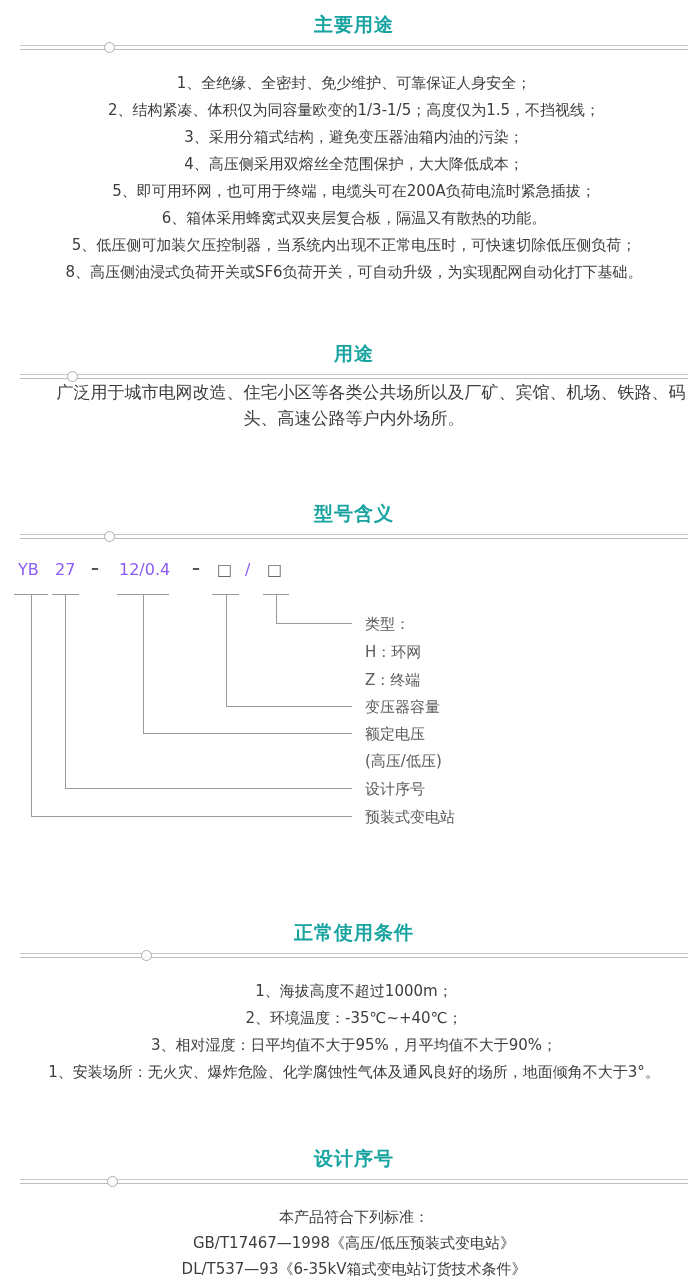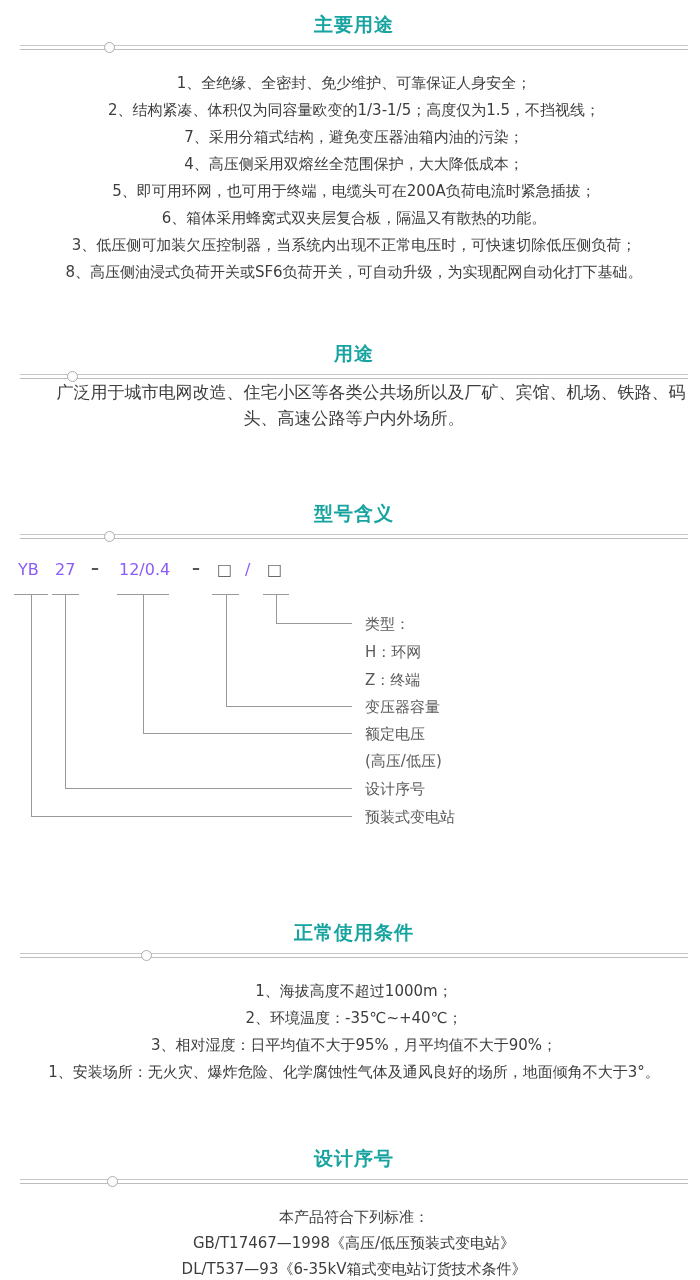--- a/index.html
+++ b/index.html
@@ -33,25 +33,25 @@
 <body>
 
 <div class="section" style="top:12px">
   <div class="sec-title">主要用途</div>
   <div class="rule">
       <span class="knob" style="left:84px"></span>
     </div>
   <div class="list">
     <div class="li">1、全绝缘、全密封、免少维护、可靠保证人身安全；</div>
     <div class="li">2、结构紧凑、体积仅为同容量欧变的1/3-1/5；高度仅为1.5，不挡视线；</div>
-    <div class="li">7、采用分箱式结构，避免变压器油箱内油的污染；</div>
+    <div class="li">3、采用分箱式结构，避免变压器油箱内油的污染；</div>
     <div class="li">4、高压侧采用双熔丝全范围保护，大大降低成本；</div>
     <div class="li">5、即可用环网，也可用于终端，电缆头可在200A负荷电流时紧急插拔；</div>
     <div class="li">6、箱体采用蜂窝式双夹层复合板，隔温又有散热的功能。</div>
-    <div class="li">3、低压侧可加装欠压控制器，当系统内出现不正常电压时，可快速切除低压侧负荷；</div>
+    <div class="li">5、低压侧可加装欠压控制器，当系统内出现不正常电压时，可快速切除低压侧负荷；</div>
     <div class="li">8、高压侧油浸式负荷开关或SF6负荷开关，可自动升级，为实现配网自动化打下基础。</div>
   </div>
 </div>
 
 <div class="section" style="top:341px">
   <div class="sec-title">用途</div>
   <div class="rule">
       <span class="knob" style="left:47px"></span>
     </div>
   <div class="para">广泛用于城市电网改造、住宅小区等各类公共场所以及厂矿、宾馆、机场、铁路、码头、高速公路等户内外场所。</div>

